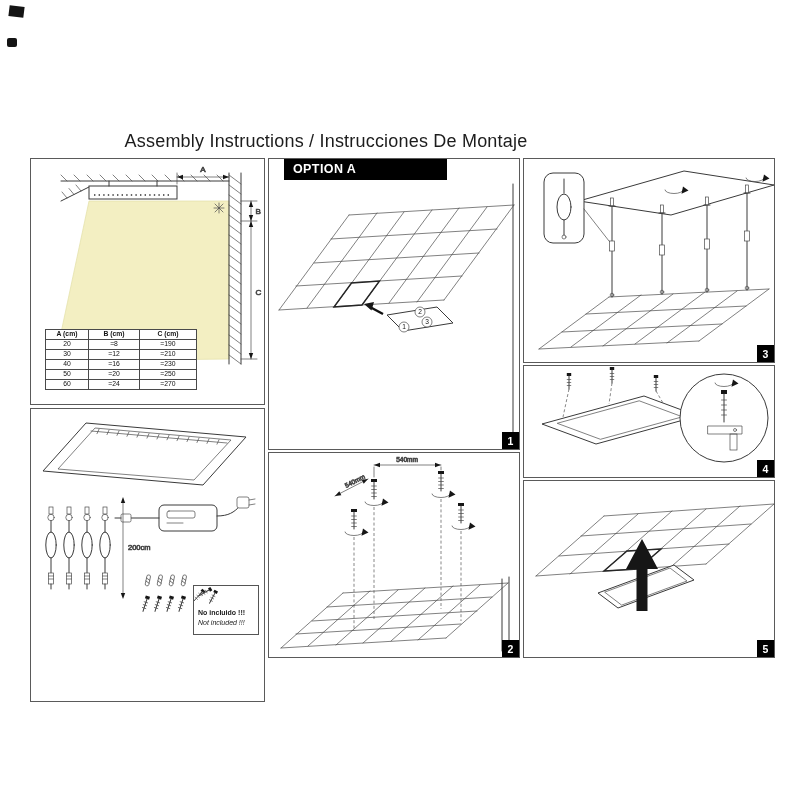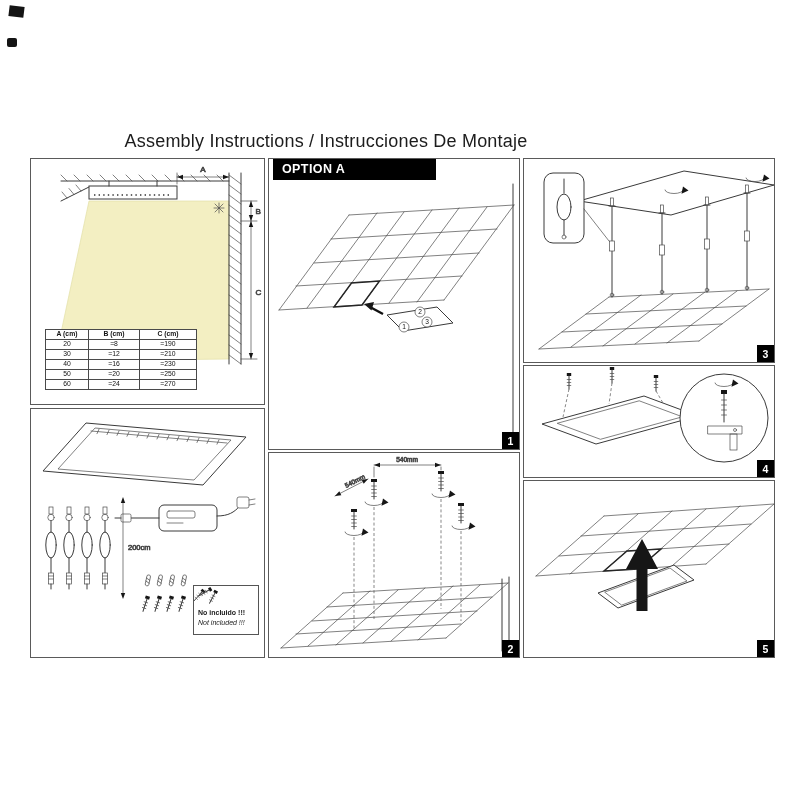--- a/index.html
+++ b/index.html
@@ -5,30 +5,30 @@
   html,body{margin:0;padding:0;}
   body{width:800px;height:800px;background:#ffffff;position:relative;overflow:hidden;
        font-family:"Liberation Sans",sans-serif;color:#1a1a1a;}
   .artifact{position:absolute;background:#141414;}
   .a1{left:9px;top:6px;width:15px;height:11px;transform:rotate(7deg);}
   .a2{left:7px;top:38px;width:10px;height:9px;border-radius:2px;}
   .title{position:absolute;top:131px;left:0;width:652px;text-align:center;
          font-size:18px;letter-spacing:.2px;color:#1c1c1c;}
   .panel{position:absolute;border:1px solid #5a5a5a;background:#fff;box-sizing:border-box;}
   #p1{left:30px;top:158px;width:235px;height:247px;}
-  #p2{left:30px;top:408px;width:235px;height:250px;}
+  #p2{left:30px;top:408px;width:235px;height:294px;}
   #p3{left:268px;top:158px;width:252px;height:292px;}
   #p4{left:268px;top:452px;width:252px;height:206px;}
   #p5{left:523px;top:158px;width:252px;height:205px;}
   #p6{left:523px;top:365px;width:252px;height:113px;}
   #p7{left:523px;top:480px;width:252px;height:178px;}
   .art{position:absolute;left:0;top:0;}
   .badge{position:absolute;right:0;bottom:0;width:17px;height:17px;background:#000;color:#fff;
          font-size:10.5px;font-weight:bold;display:flex;align-items:center;justify-content:center;}
-  .option-bar{position:absolute;left:4px;top:0;width:163px;height:21px;background:#000;color:#fff;
+  .option-bar{position:absolute;left:15px;top:0;width:163px;height:21px;background:#000;color:#fff;
          font-weight:bold;font-size:12.5px;line-height:21px;padding-left:9px;box-sizing:border-box;
          letter-spacing:.4px;}
   table.dims{position:absolute;left:14px;top:170px;border-collapse:collapse;background:#fff;}
   table.dims th,table.dims td{border:1px solid #4a4a4a;font-size:6.8px;line-height:8.5px;
          padding:0 2px;text-align:center;color:#111;height:9px;}
   table.dims th{font-weight:bold;width:38px;}
   table.dims th+th{width:46px;}
   table.dims th+th+th{width:52px;}
   .note-box{position:absolute;left:162px;top:176px;width:66px;height:50px;border:1px solid #555;
          box-sizing:border-box;font-size:7px;line-height:9px;}

